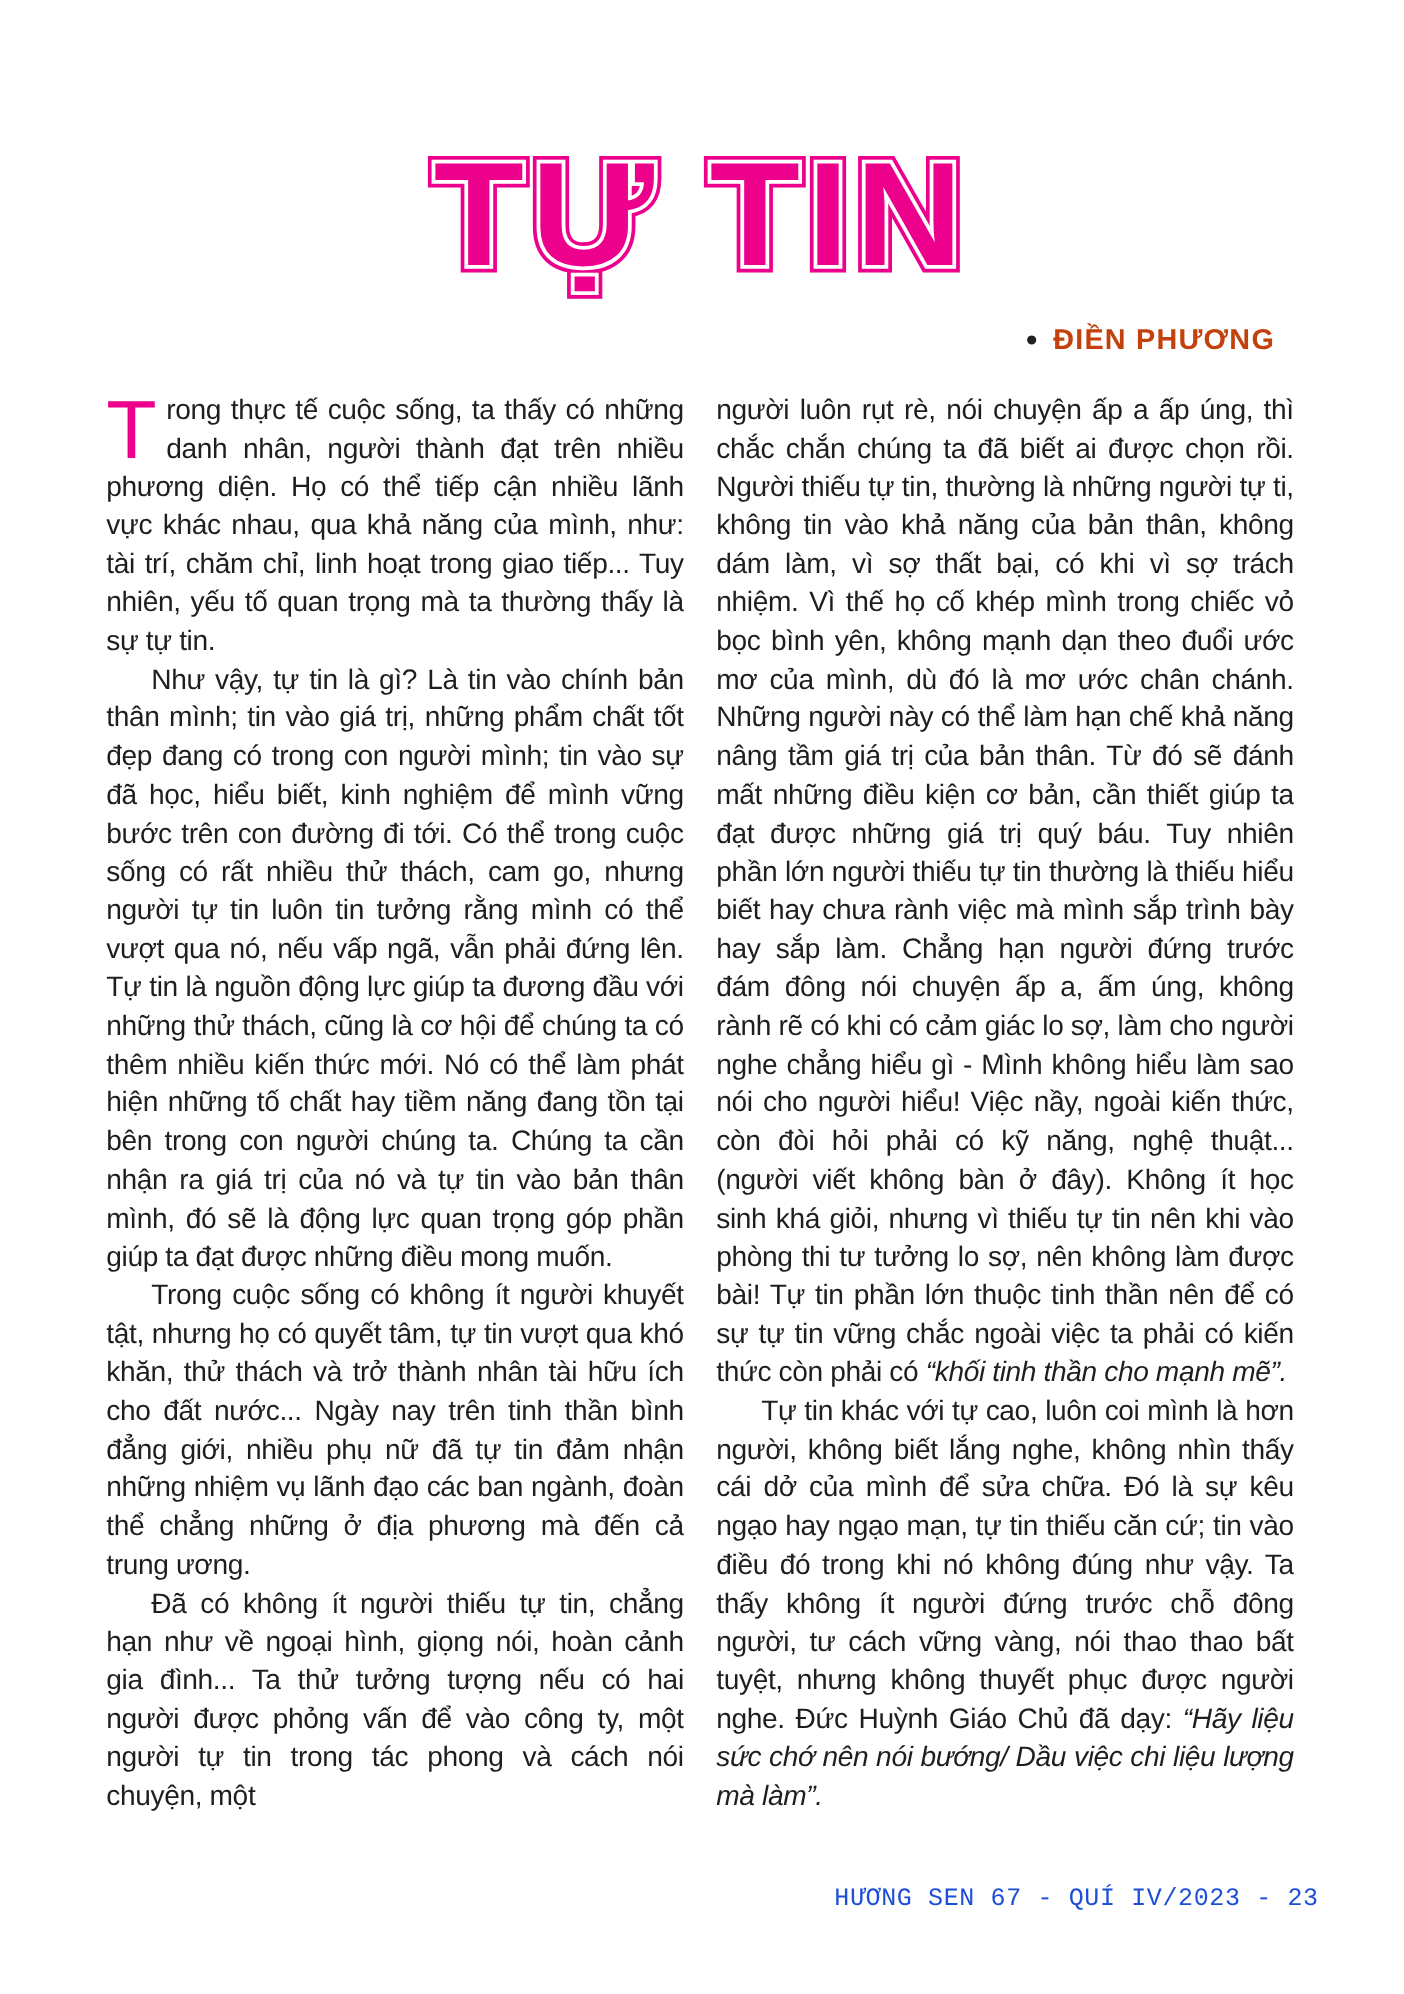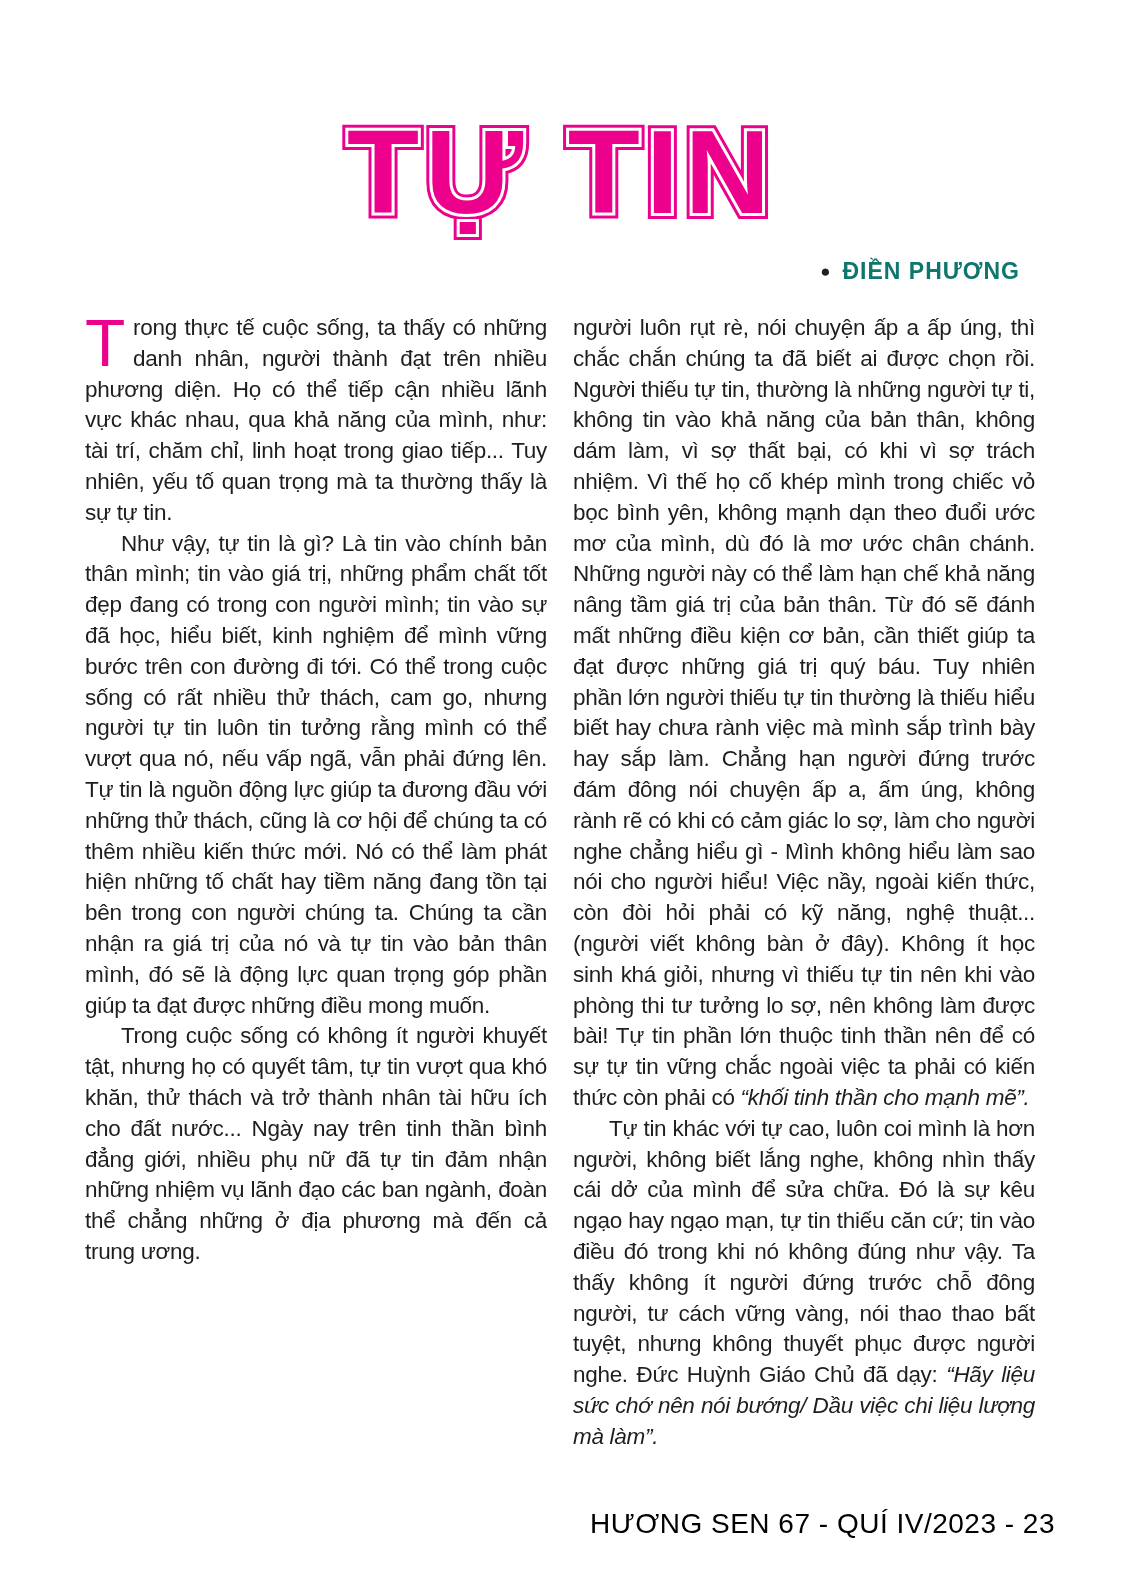--- a/index.html
+++ b/index.html
@@ -30,21 +30,21 @@
   .t2{-webkit-text-stroke:6px #ffffff; color:#ffffff;}
   .t3{color:var(--accent);}
   
   .author-line{
     position:absolute;
     top:258px;right:103px;
     display:flex;align-items:center;gap:12px;
   }
   .bullet{font-size:17px;color:#231f20;line-height:1;}
   .author{
-    font-size:23px;font-weight:bold;color:#0f766e;
+    font-size:23px;font-weight:bold;color:#c2410c;
     letter-spacing:1px;
   }
   
   .columns{
     position:absolute;
     top:313px;left:85px;
     width:950px;
     display:flex;
     gap:26px;
   }
@@ -66,23 +66,24 @@
     color:var(--accent);
     font-size:66px;
     line-height:52px;
     padding:4px 8px 0 0;
     font-weight:400;
   }
   
   .footer{
     position:absolute;
     top:1508px;right:68px;
-    font-size:28px;
-    color:#000000;
+    font-size:20px;
+    color:#1d4ed8;
     letter-spacing:0.5px;
+    font-family:Liberation Mono, monospace;
   }
 </style>
 </head>
 <body>
 
 <div class="page">
 
   <header>
     <div class="title-wrap">
       <span class="t-layer t1">TỰ TIN</span>
@@ -93,20 +94,21 @@
       <span class="bullet">●</span>
       <span class="author">ĐIỀN PHƯƠNG</span>
     </div>
   </header>
 
   <main class="columns">
     <div class="col" id="col-0">
         <p><span class="dropcap">T</span><span>rong thực tế cuộc sống, ta thấy có những danh nhân, người thành đạt trên nhiều phương diện. Họ có thể tiếp cận nhiều lãnh vực khác nhau, qua khả năng của mình, như: tài trí, chăm chỉ, linh hoạt trong giao tiếp... Tuy nhiên, yếu tố quan trọng mà ta thường thấy là sự tự tin.</span></p>
         <p class="indent"><span>Như vậy, tự tin là gì? Là tin vào chính bản thân mình; tin vào giá trị, những phẩm chất tốt đẹp đang có trong con người mình; tin vào sự đã học, hiểu biết, kinh nghiệm để mình vững bước trên con đường đi tới. Có thể trong cuộc sống có rất nhiều thử thách, cam go, nhưng người tự tin luôn tin tưởng rằng mình có thể vượt qua nó, nếu vấp ngã, vẫn phải đứng lên. Tự tin là nguồn động lực giúp ta đương đầu với những thử thách, cũng là cơ hội để chúng ta có thêm nhiều kiến thức mới. Nó có thể làm phát hiện những tố chất hay tiềm năng đang tồn tại bên trong con người chúng ta. Chúng ta cần nhận ra giá trị của nó và tự tin vào bản thân mình, đó sẽ là động lực quan trọng góp phần giúp ta đạt được những điều mong muốn.</span></p>
         <p class="indent"><span>Trong cuộc sống có không ít người khuyết tật, nhưng họ có quyết tâm, tự tin vượt qua khó khăn, thử thách và trở thành nhân tài hữu ích cho đất nước... Ngày nay trên tinh thần bình đẳng giới, nhiều phụ nữ đã tự tin đảm nhận những nhiệm vụ lãnh đạo các ban ngành, đoàn thể chẳng những ở địa phương mà đến cả trung ương.</span></p>
+        <p class="indent"><span>Đã có không ít người thiếu tự tin, chẳng hạn như về ngoại hình, giọng nói, hoàn cảnh gia đình... Ta thử tưởng tượng nếu có hai người được phỏng vấn để vào công ty, một người tự tin trong tác phong và cách nói chuyện, một</span></p>
       </div>
     <div class="col" id="col-1">
         <p><span>người luôn rụt rè, nói chuyện ấp a ấp úng, thì chắc chắn chúng ta đã biết ai được chọn rồi. Người thiếu tự tin, thường là những người tự ti, không tin vào khả năng của bản thân, không dám làm, vì sợ thất bại, có khi vì sợ trách nhiệm. Vì thế họ cố khép mình trong chiếc vỏ bọc bình yên, không mạnh dạn theo đuổi ước mơ của mình, dù đó là mơ ước chân chánh. Những người này có thể làm hạn chế khả năng nâng tầm giá trị của bản thân. Từ đó sẽ đánh mất những điều kiện cơ bản, cần thiết giúp ta đạt được những giá trị quý báu. Tuy nhiên phần lớn người thiếu tự tin thường là thiếu hiểu biết hay chưa rành việc mà mình sắp trình bày hay sắp làm. Chẳng hạn người đứng trước đám đông nói chuyện ấp a, ấm úng, không rành rẽ có khi có cảm giác lo sợ, làm cho người nghe chẳng hiểu gì - Mình không hiểu làm sao nói cho người hiểu! Việc nầy, ngoài kiến thức, còn đòi hỏi phải có kỹ năng, nghệ thuật... (người viết không bàn ở đây). Không ít học sinh khá giỏi, nhưng vì thiếu tự tin nên khi vào phòng thi tư tưởng lo sợ, nên không làm được bài! Tự tin phần lớn thuộc tinh thần nên để có sự tự tin vững chắc ngoài việc ta phải có kiến thức còn phải có </span><em>“khối tinh thần cho mạnh mẽ”.</em></p>
         <p class="indent"><span>Tự tin khác với tự cao, luôn coi mình là hơn người, không biết lắng nghe, không nhìn thấy cái dở của mình để sửa chữa. Đó là sự kêu ngạo hay ngạo mạn, tự tin thiếu căn cứ; tin vào điều đó trong khi nó không đúng như vậy. Ta thấy không ít người đứng trước chỗ đông người, tư cách vững vàng, nói thao thao bất tuyệt, nhưng không thuyết phục được người nghe. Đức Huỳnh Giáo Chủ đã dạy: </span><em>“Hãy liệu sức chớ nên nói bướng/ Dầu việc chi liệu lượng mà làm”.</em></p>
       </div>
   </main>
 
   <div class="footer">HƯƠNG SEN 67 - QUÍ IV/2023 - 23</div>
 
 </div>

